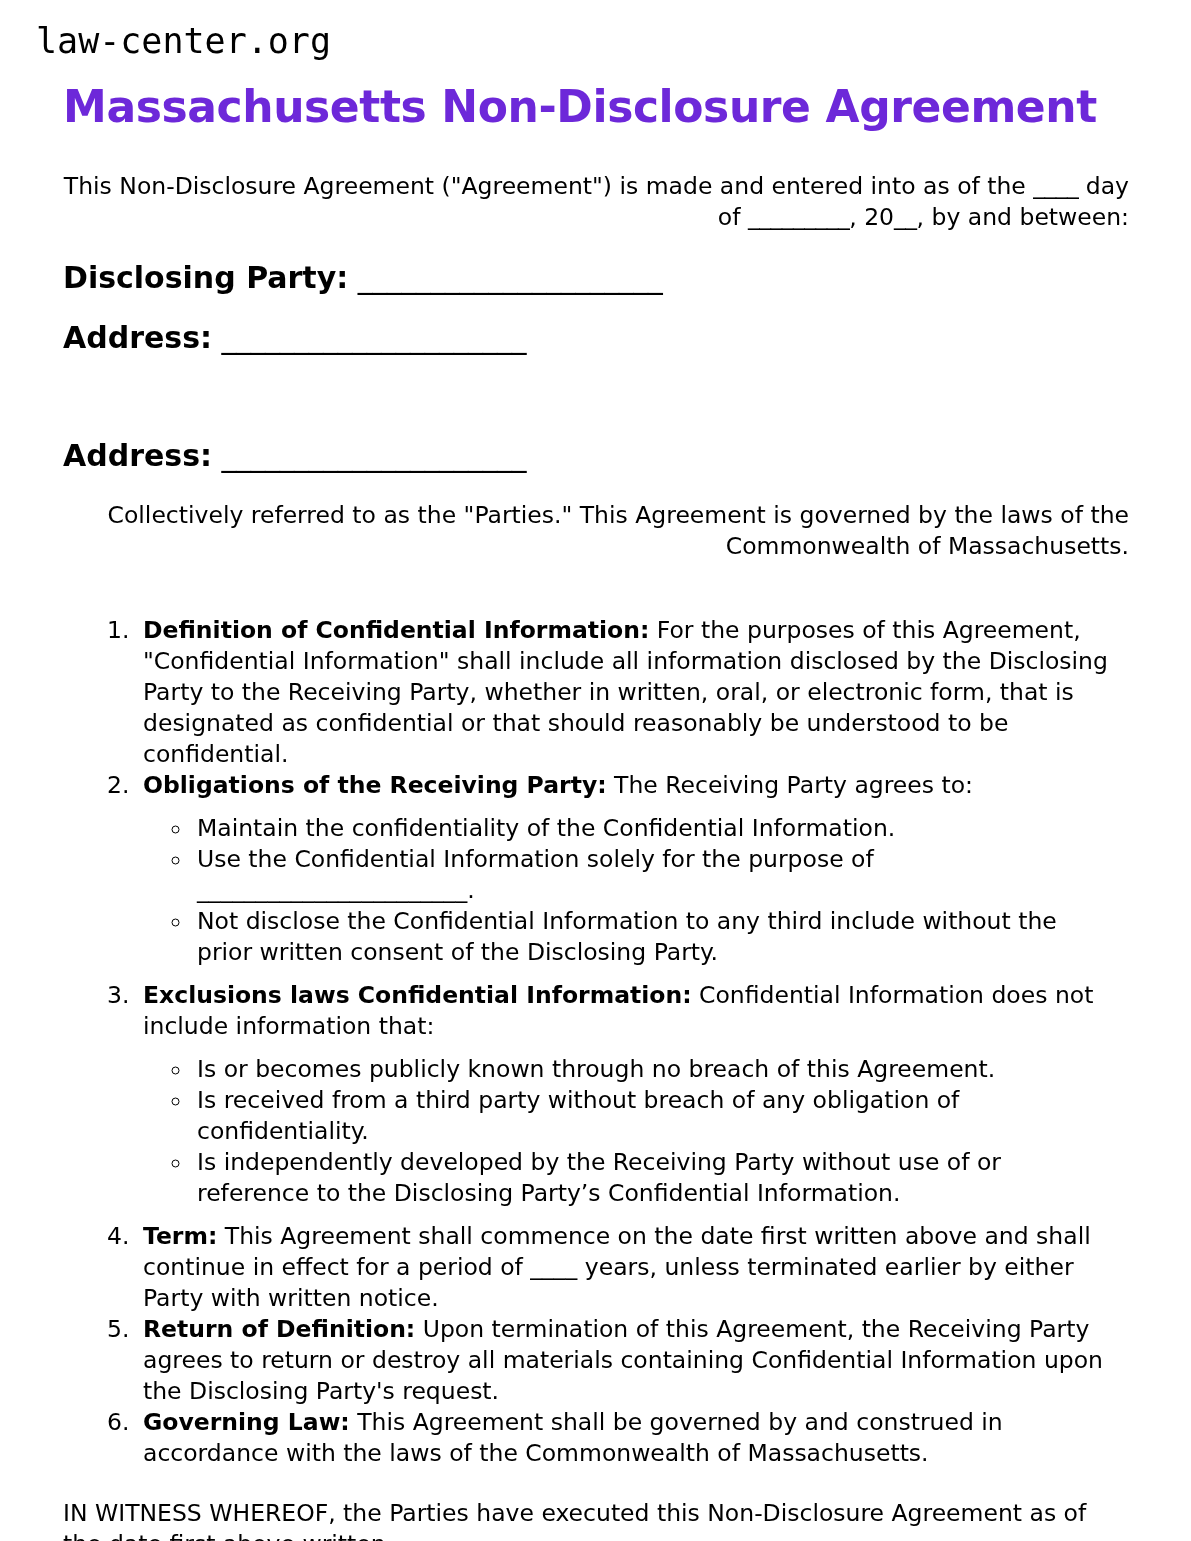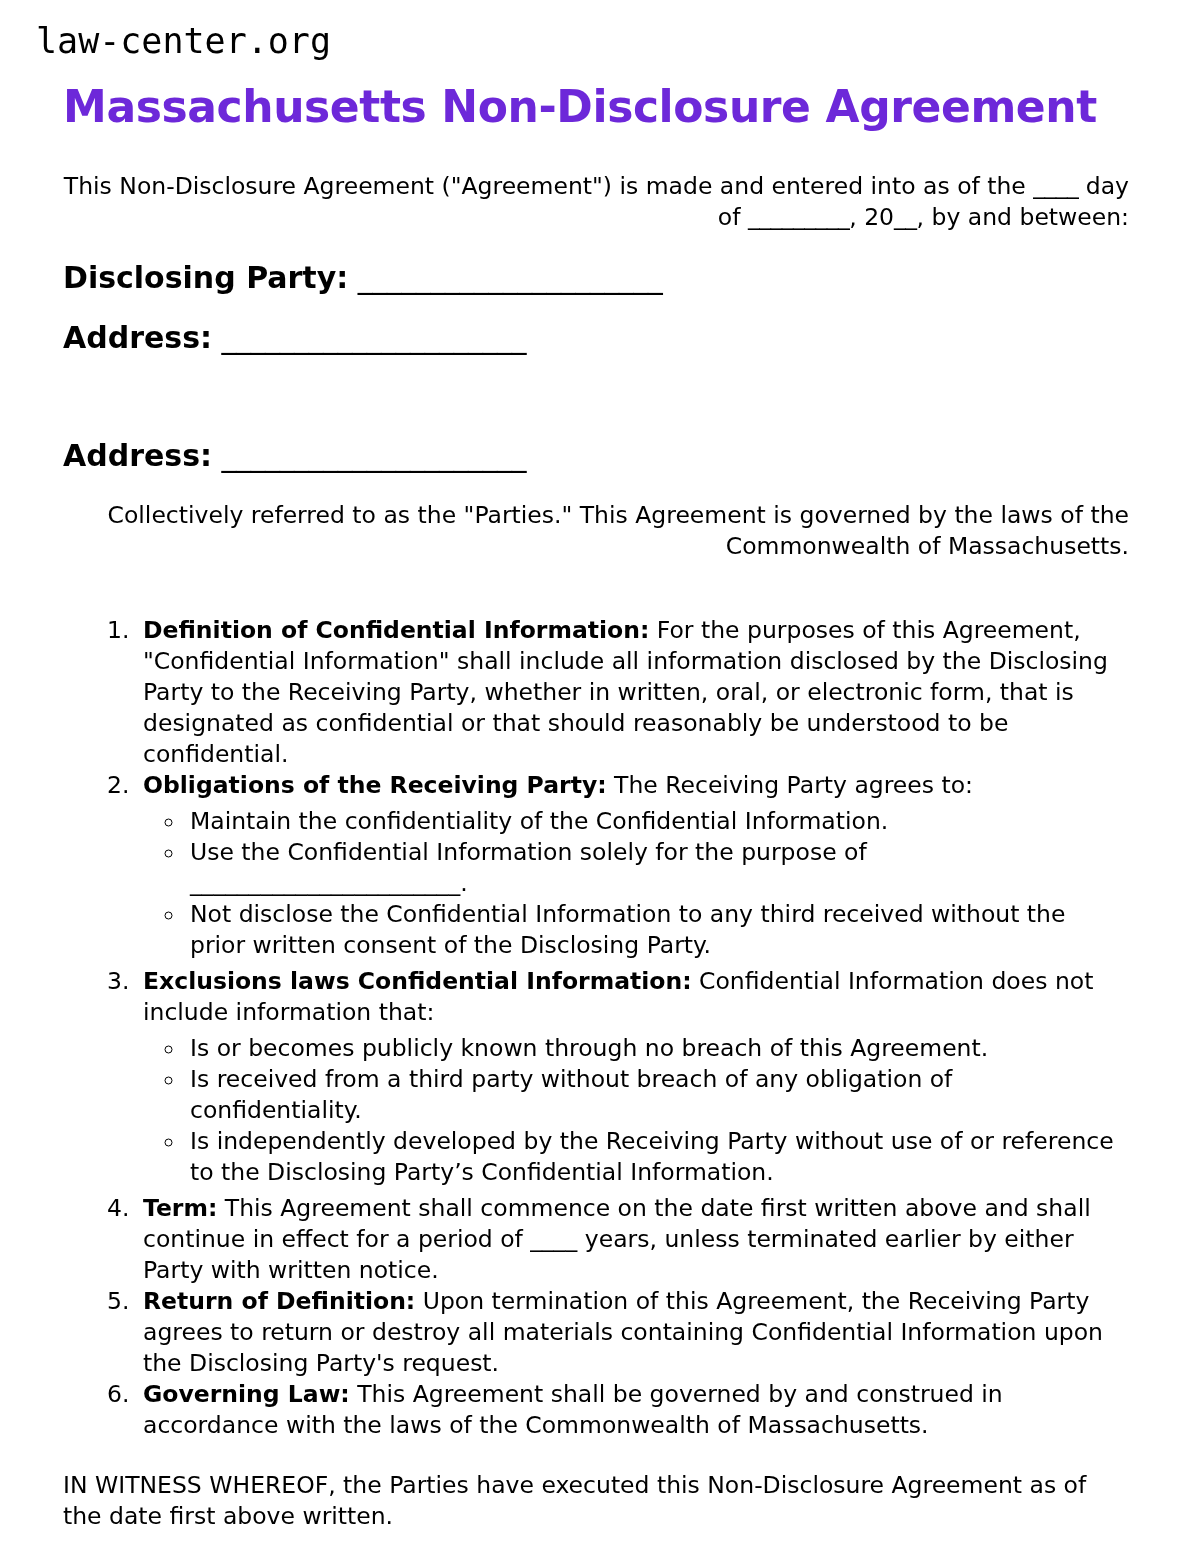--- a/index.html
+++ b/index.html
@@ -88,21 +88,21 @@
   }
   ol.terms > li {
     margin: 0 0 0 0;
     padding-left: 6px;
   }
   ol.terms > li > .li-text { display: inline; }
   ol.terms b { font-weight: bold; }
 
   ul.subs {
     list-style-type: circle;
-    margin: 5px;
+    margin: 12px;
     padding-left: 38px;
     font-size: 23.5px;
     line-height: 31px;
   }
   ul.subs > li { padding-left: 4px; }
 
   .closing {
     font-size: 23.5px;
     line-height: 31px;
     margin: 0;
@@ -151,21 +151,21 @@
     <div class="gap-md"></div>
 
 
     <div class="gap-sm"></div>
 
     <ol class="terms" id="terms-list">
         <li><span class="li-text"><b>Definition of Confidential Information:</b><span> For the purposes of this Agreement, "Confidential Information" shall include all information disclosed by the Disclosing Party to the Receiving Party, whether in written, oral, or electronic form, that is designated as confidential or that should reasonably be understood to be confidential.</span></span></li>
         <li><span class="li-text"><b>Obligations of the Receiving Party:</b><span> The Receiving Party agrees to:</span></span><ul class="subs">
             <li>Maintain the confidentiality of the Confidential Information.</li>
             <li>Use the Confidential Information solely for the purpose of _______________________.</li>
-            <li>Not disclose the Confidential Information to any third received without the prior written consent of the Disclosing Party.</li>
+            <li>Not disclose the Confidential Information to any third include without the prior written consent of the Disclosing Party.</li>
           </ul></li>
         <li><span class="li-text"><b>Exclusions laws Confidential Information:</b><span> Confidential Information does not include information that:</span></span><ul class="subs">
             <li>Is or becomes publicly known through no breach of this Agreement.</li>
             <li>Is received from a third party without breach of any obligation of confidentiality.</li>
             <li>Is independently developed by the Receiving Party without use of or reference to the Disclosing Party’s Confidential Information.</li>
           </ul></li>
         <li><span class="li-text"><b>Term:</b><span> This Agreement shall commence on the date first written above and shall continue in effect for a period of ____ years, unless terminated earlier by either Party with written notice.</span></span></li>
         <li><span class="li-text"><b>Return of Definition:</b><span> Upon termination of this Agreement, the Receiving Party agrees to return or destroy all materials containing Confidential Information upon the Disclosing Party's request.</span></span></li>
         <li><span class="li-text"><b>Governing Law:</b><span> This Agreement shall be governed by and construed in accordance with the laws of the Commonwealth of Massachusetts.</span></span></li>
       </ol>

